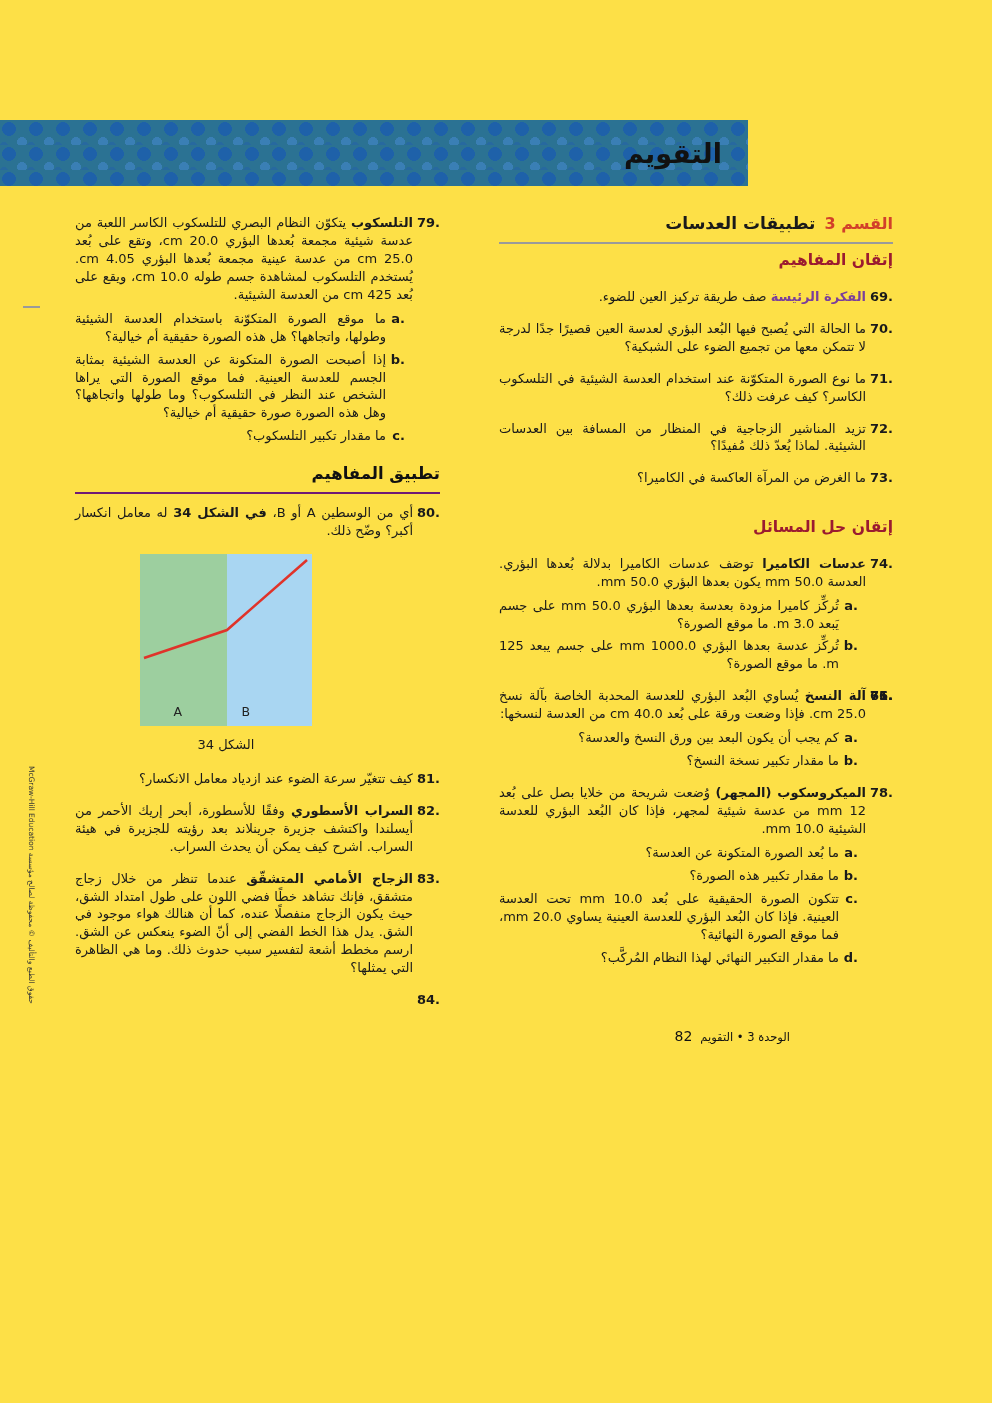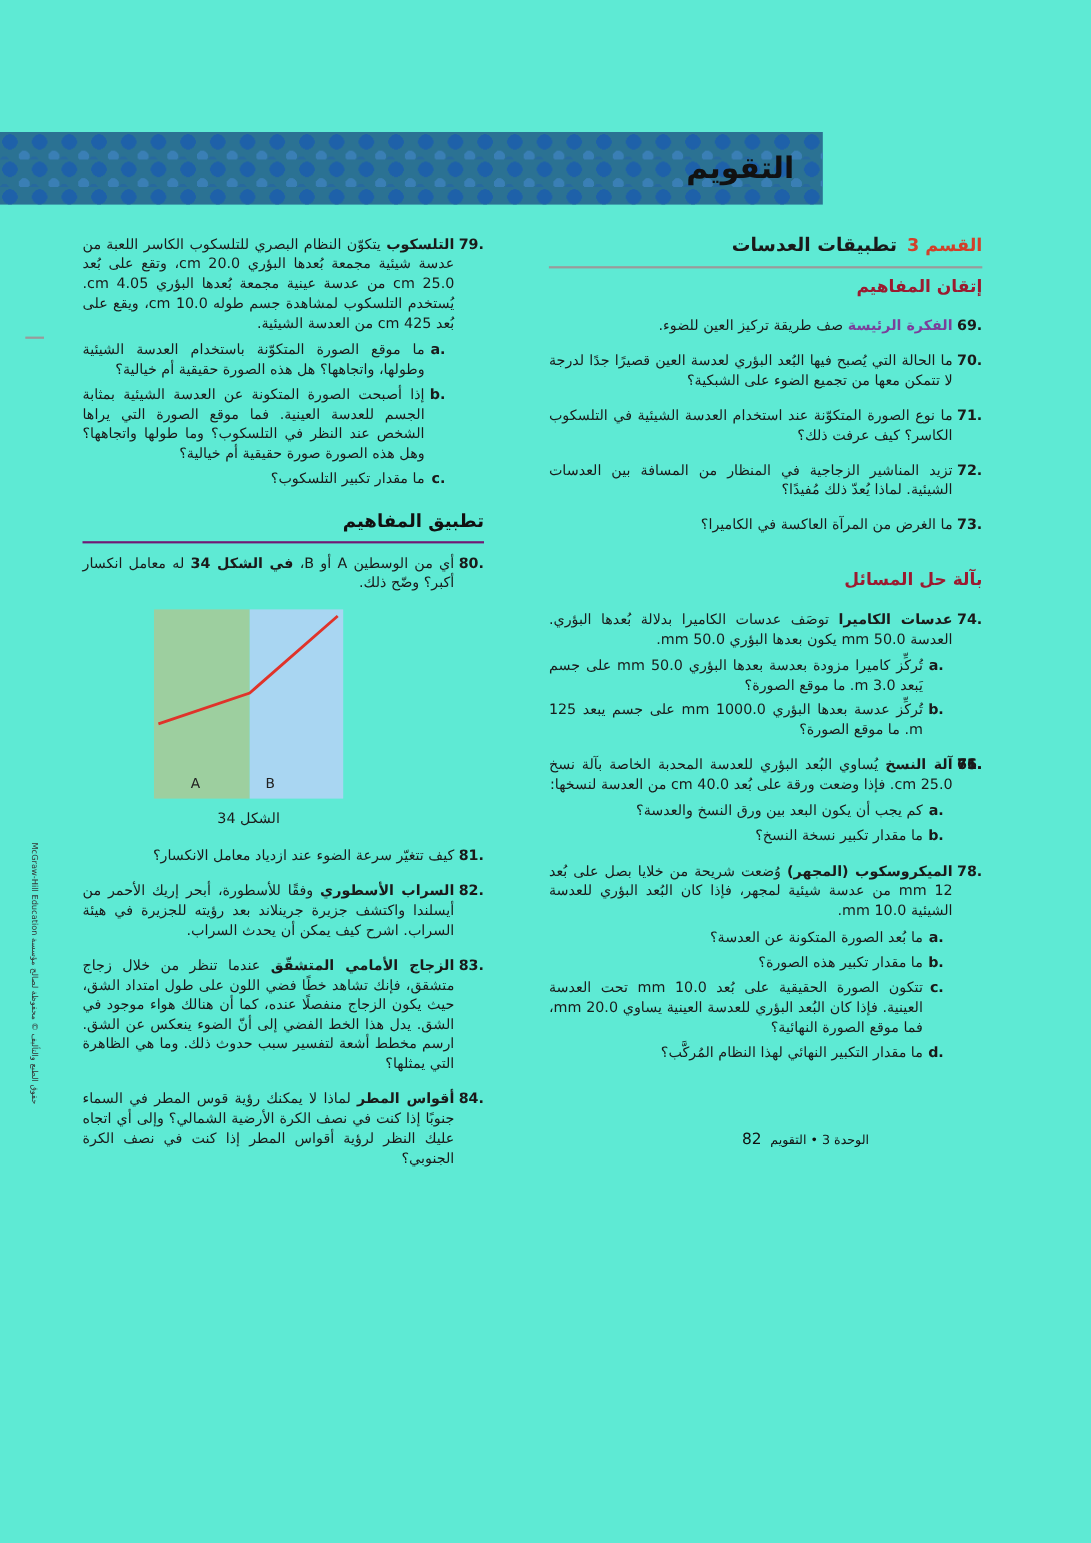--- a/index.html
+++ b/index.html
@@ -1,16 +1,16 @@
 <!DOCTYPE html>
 <html lang="ar" dir="rtl"><head>
 <meta charset="utf-8">
 <style>
   html,body{margin:0;padding:0;background:#fff;}
-  .page{position:relative;width:992px;height:1403px;background:#5eead4;overflow:hidden;
+  .page{position:relative;width:992px;height:1403px;background:#fde047;overflow:hidden;
         font-family:"DejaVu Sans", sans-serif;direction:rtl;color:#1a1a1a;}
   
   .banner{position:absolute;left:0;top:120px;width:748px;height:66px;
     background-color:#2b7293;
     background-image:
       radial-gradient(circle 7px at 9px 9px, #1e61a9 98%, transparent 100%),
       radial-gradient(circle 5px at 22px 22px, #3a7fb5 98%, transparent 100%),
       radial-gradient(circle 4px at 4px 26px, #27699f 98%, transparent 100%);
     background-size:27px 25px;}
   .banner-title{position:absolute;right:26px;top:50%;transform:translateY(-50%);
@@ -66,21 +66,21 @@
       <span class="section-title">تطبيقات العدسات</span>
     </div>
     <div class="mastery-heading" style="color: rgb(155, 27, 48);">إتقان المفاهيم</div>
     <div id="concept-questions">
         <div class="q"><span class="qnum">69.</span><span><span class="q-lead" style="color: rgb(123, 63, 155);">الفكرة الرئيسة</span><span> صف طريقة تركيز العين للضوء.</span></span></div>
         <div class="q"><span class="qnum">70.</span><span><span>ما الحالة التي يُصبح فيها البُعد البؤري لعدسة العين قصيرًا جدًا لدرجة لا تتمكن معها من تجميع الضوء على الشبكية؟</span></span></div>
         <div class="q"><span class="qnum">71.</span><span><span>ما نوع الصورة المتكوّنة عند استخدام العدسة الشيئية في التلسكوب الكاسر؟ كيف عرفت ذلك؟</span></span></div>
         <div class="q"><span class="qnum">72.</span><span><span>تزيد المناشير الزجاجية في المنظار من المسافة بين العدسات الشيئية. لماذا يُعدّ ذلك مُفيدًا؟</span></span></div>
         <div class="q"><span class="qnum">73.</span><span><span>ما الغرض من المرآة العاكسة في الكاميرا؟</span></span></div>
       </div>
-    <div class="mastery-heading" style="margin-top: 30px; color: rgb(155, 27, 48);">بآلة حل المسائل</div>
+    <div class="mastery-heading" style="margin-top: 30px; color: rgb(155, 27, 48);">إتقان حل المسائل</div>
     <div id="problem-questions">
         <div class="q"><span class="qnum">74.</span><span><span class="q-lead">عدسات الكاميرا</span><span> توصَف عدسات الكاميرا بدلالة بُعدها البؤري. العدسة 50.0 mm يكون بعدها البؤري 50.0 mm.</span></span><div class="subs">
             <div class="sub"><span class="sub-letter">a.</span><span>تُركِّز كاميرا مزودة بعدسة بعدها البؤري 50.0 mm على جسم يَبعد 3.0 m. ما موقع الصورة؟</span></div>
             <div class="sub"><span class="sub-letter">b.</span><span>تُركِّز عدسة بعدها البؤري 1000.0 mm على جسم يبعد 125 m. ما موقع الصورة؟</span></div>
           </div></div>
         <div class="q"><span class="qnum">75.</span></div>
         <div class="q"><span class="qnum">76.</span></div>
         <div class="q"><span class="qnum">61.</span><span><span class="q-lead">آلة النسخ</span><span> يُساوي البُعد البؤري للعدسة المحدبة الخاصة بآلة نسخ 25.0 cm. فإذا وضعت ورقة على بُعد 40.0 cm من العدسة لنسخها:</span></span><div class="subs">
             <div class="sub"><span class="sub-letter">a.</span><span>كم يجب أن يكون البعد بين ورق النسخ والعدسة؟</span></div>
             <div class="sub"><span class="sub-letter">b.</span><span>ما مقدار تكبير نسخة النسخ؟</span></div>
@@ -117,21 +117,21 @@
         <span class="fig-label" style="right:130px;">A</span>
         <span class="fig-label" style="right:62px;">B</span>
       </div>
       <div class="fig-caption">الشكل 34</div>
     </div>
 
     <div id="left-bottom-questions" style="margin-top:16px;">
         <div class="q"><span class="qnum">81.</span><span><span>كيف تتغيّر سرعة الضوء عند ازدياد معامل الانكسار؟</span></span></div>
         <div class="q"><span class="qnum">82.</span><span><span class="q-lead">السراب الأسطوري</span><span> وفقًا للأسطورة، أبحر إريك الأحمر من أيسلندا واكتشف جزيرة جرينلاند بعد رؤيته للجزيرة في هيئة السراب. اشرح كيف يمكن أن يحدث السراب.</span></span></div>
         <div class="q"><span class="qnum">83.</span><span><span class="q-lead">الزجاج الأمامي المتشقّق</span><span> عندما تنظر من خلال زجاج متشقق، فإنك تشاهد خطًا فضي اللون على طول امتداد الشق، حيث يكون الزجاج منفصلًا عنده، كما أن هنالك هواء موجود في الشق. يدل هذا الخط الفضي إلى أنّ الضوء ينعكس عن الشق. ارسم مخطط أشعة لتفسير سبب حدوث ذلك. وما هي الظاهرة التي يمثلها؟</span></span></div>
-        <div class="q"><span class="qnum">84.</span><span><span class="q-lead">أقواس المطر</span><span> لماذا لا يمكنك رؤية قوس المطر في السماء جنوبًا إذا كنت في نصف الكرة الأرضية الشمالي؟ وإلى أي اتجاه عليك النظر لرؤية أقواس المطر إذا كنت في نصف الكرة الجنوبي؟</span></span></div>
+        <div class="q"><span class="qnum">84.</span></div>
       </div>
   </div>
 
   <div class="footer">
     <span>الوحدة 3 • التقويم</span>
     <span class="pagenum">82</span>
   </div>
 
   <div class="copyright">حقوق الطبع والتأليف © محفوظة لصالح مؤسسة McGraw-Hill Education</div>
 

